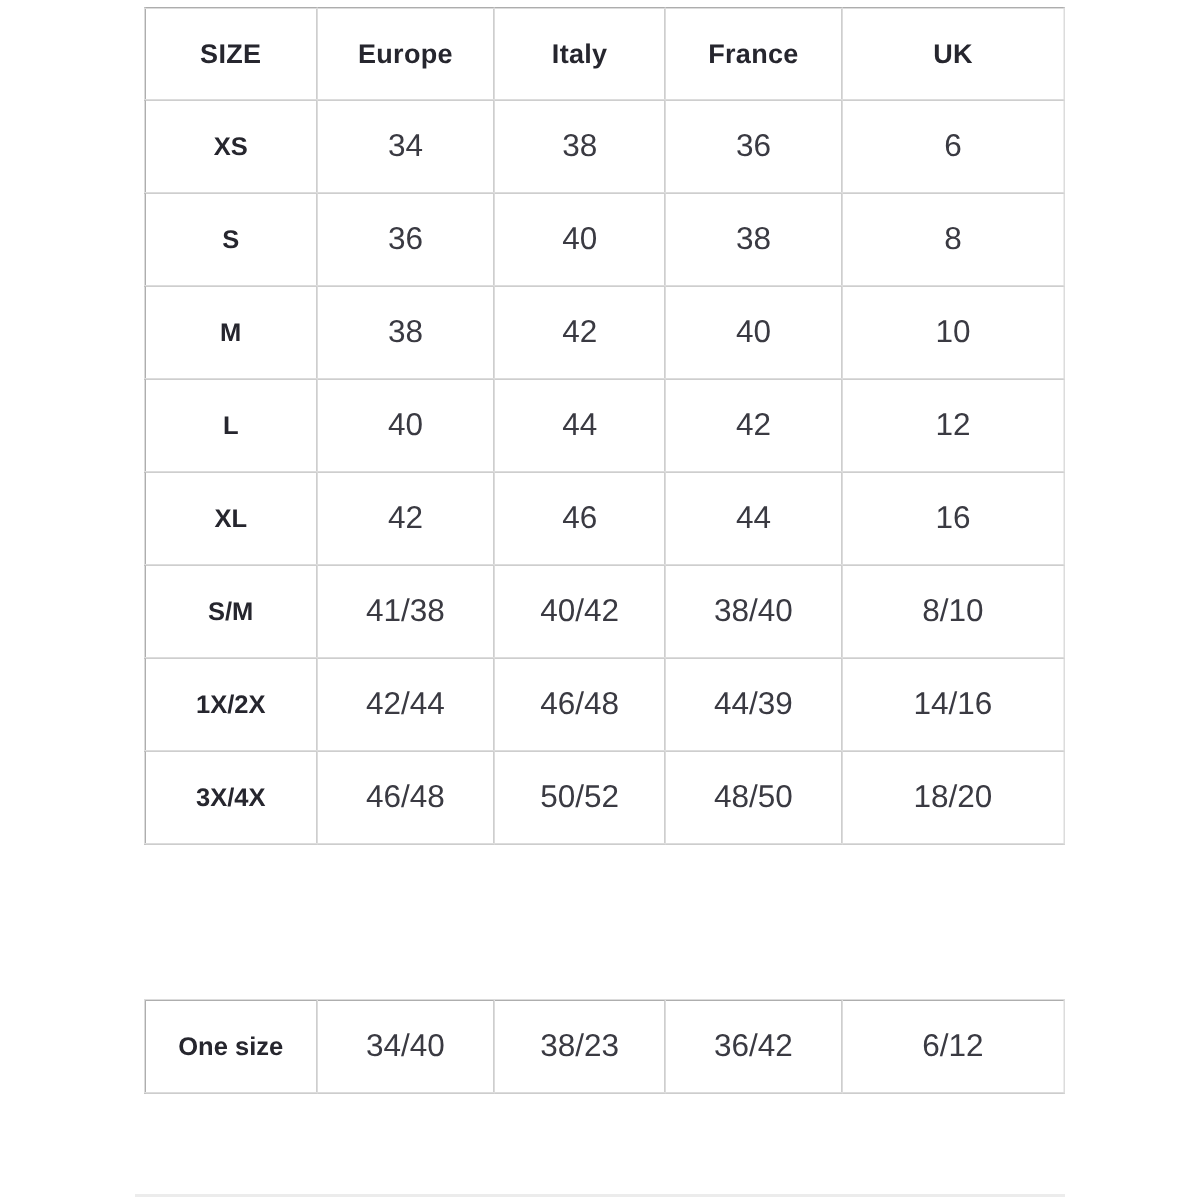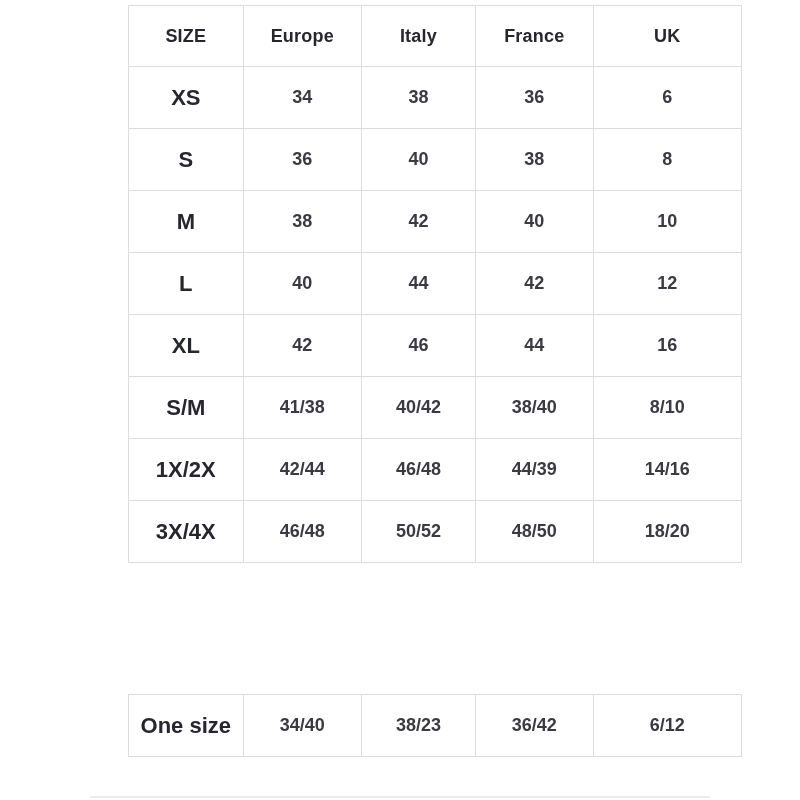--- a/index.html
+++ b/index.html
@@ -13,28 +13,27 @@
     position: relative;
     width: 800px; height: 800px;
     background: #ffffff;
   }
   .chart-wrap {
     position: absolute;
     left: 96px;
     width: 614px;
   }
   .chart-wrap.main  { top: 5px; }
-  .chart-wrap.extra { top: 694px; }
+  .chart-wrap.extra { top: 666px; }
 
   table.size-table {
     width: 100%;
     border-collapse: collapse;
     table-layout: fixed;
     background: #000000;
-    margin-left: 32px;
   }
   table.size-table col.c-size   { width: 18.7%; }
   table.size-table col.c-europe { width: 19.3%; }
   table.size-table col.c-italy  { width: 18.6%; }
   table.size-table col.c-france { width: 19.2%; }
   table.size-table col.c-uk     { width: 24.2%; }
 
   table.size-table th,
   table.size-table td {
     border: 1px solid #dcdcdc;
@@ -44,26 +43,26 @@
   }
   table.size-table th {
     height: 61px;
     font-size: 18px;
     font-weight: bold;
     color: #26262e;
     letter-spacing: 0.2px;
   }
   table.size-table td {
     height: 62px;
-    font-size: 18px;
-    font-weight: bold;
+    font-size: 21px;
+    font-weight: normal;
     color: #3a3a42;
   }
   table.size-table td.size-col {
-    font-size: 22px;
+    font-size: 17px;
     font-weight: bold;
     color: #26262e;
   }
 
   .cutoff-divider {
     position: absolute;
     left: 90px;
     top: 796px;
     width: 620px;
     height: 2px;

